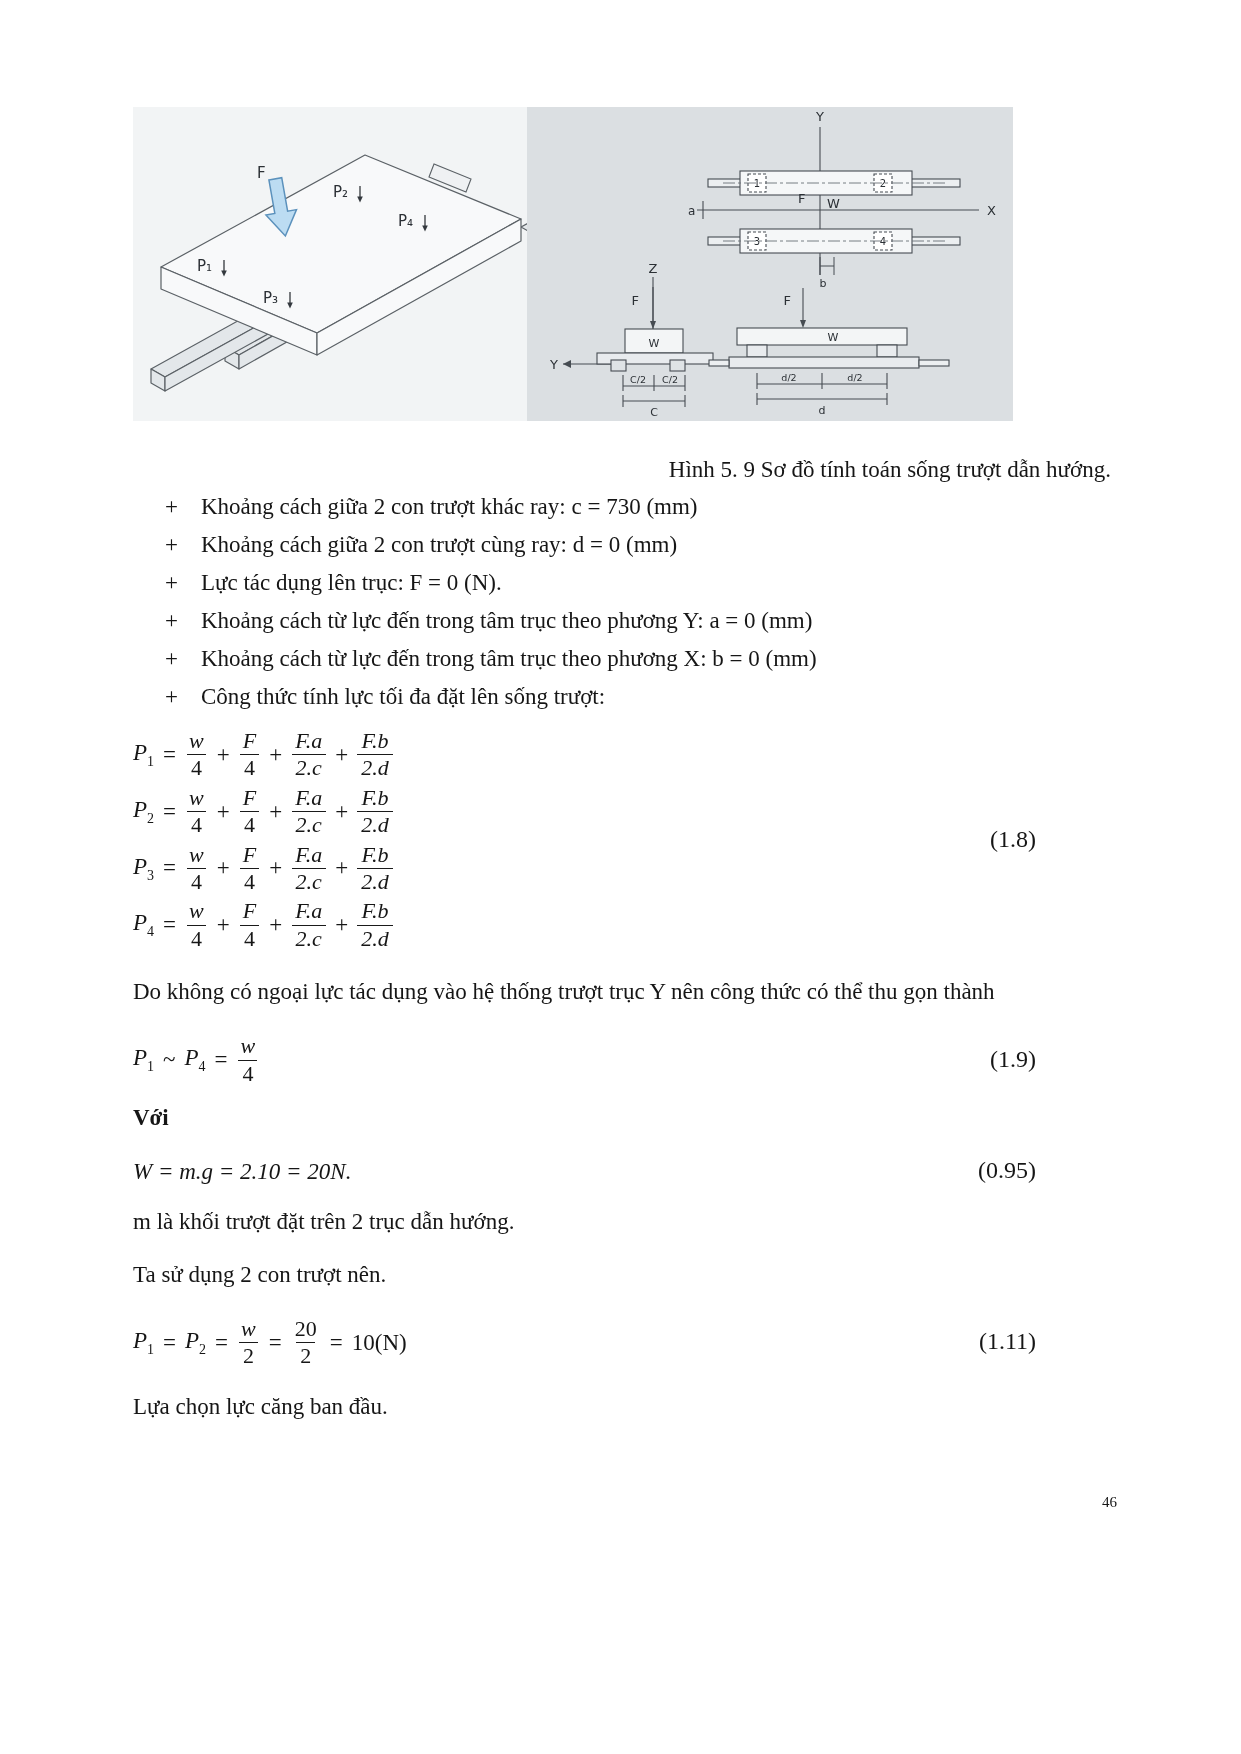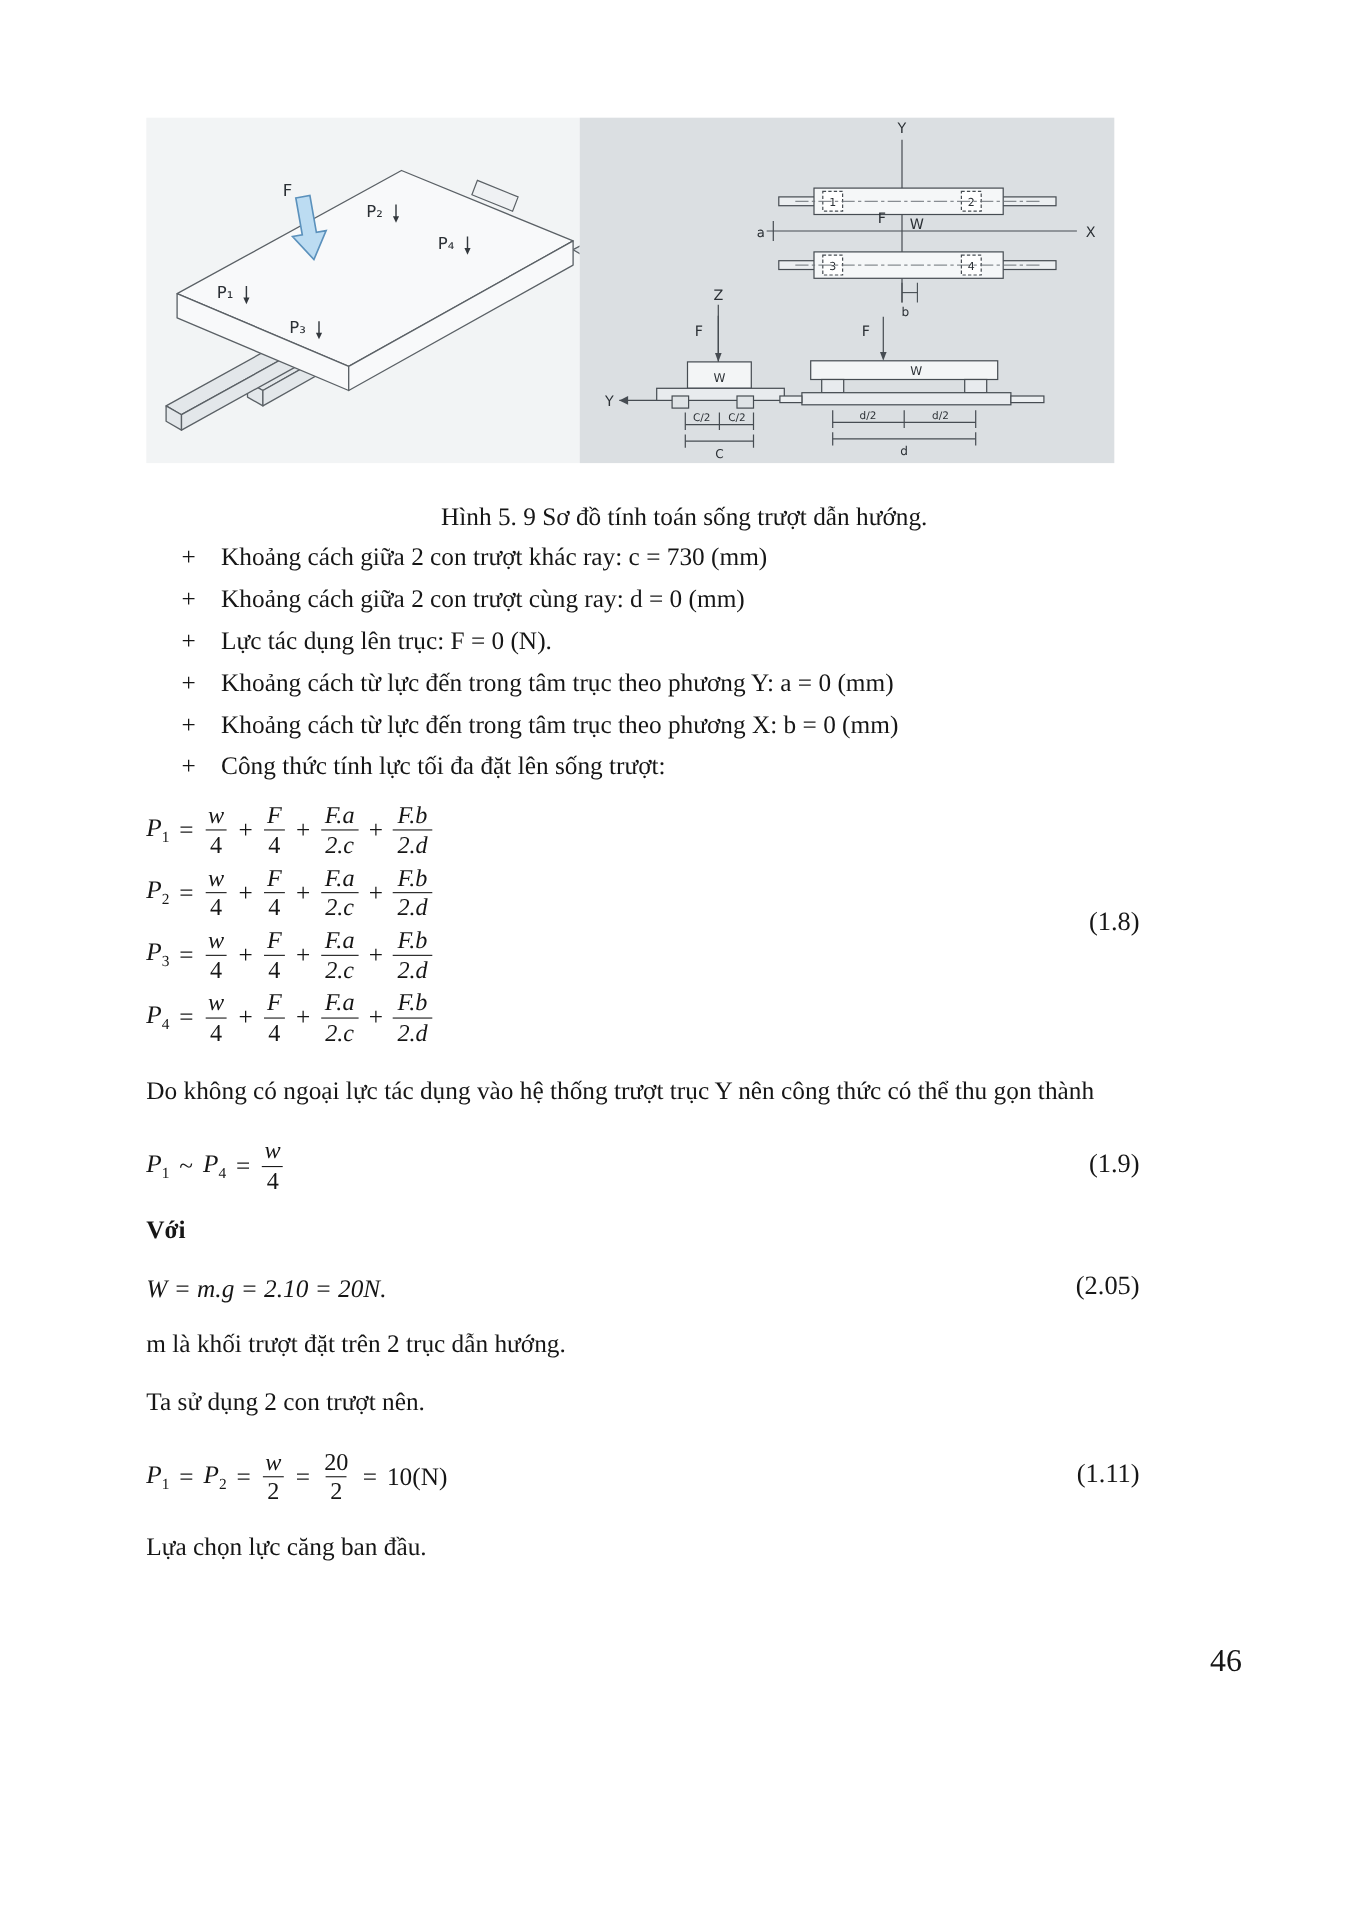--- a/index.html
+++ b/index.html
@@ -8,21 +8,21 @@
     font-family:"Liberation Serif","DejaVu Serif",serif;
     position:relative;overflow:hidden;
   }
   .content{position:absolute;left:133px;top:107px;width:978px;}
   .figure-row{display:flex;width:880px;height:314px;}
   .fig-left{width:394px;height:314px;background:#f2f4f5;}
   .fig-right{width:486px;height:314px;background:#dbdfe2;}
   svg text{font-family:"DejaVu Sans","Liberation Sans",sans-serif;fill:#2b3035;}
   .s15{font-size:15px;} .s13{font-size:13px;} .s12{font-size:12px;}
   .s11{font-size:11px;} .s10{font-size:10px;} .s9{font-size:9.5px;}
-  .caption{margin-top:36px;text-align:center;font-size:23px;}
+  .caption{margin-top:36px;text-align:right;font-size:23px;}
   .para{font-size:23px;line-height:30px;}
   .intro{margin-top:28px;}
   .bullets{margin-top:6px;}
   .bullet{display:flex;margin:10px 0 0 32px;font-size:23px;line-height:28px;}
   .bullet .marker{width:36px;flex:0 0 36px;}
   .eq{position:relative;width:100%;}
   .eq-inner{display:flex;flex-direction:column;padding-right:70px;}
   .eq-row{display:flex;align-items:center;gap:7px;font-size:23px;margin-top:3px;}
   .mvar{font-style:italic;}
   .msub{font-size:14px;}
@@ -35,21 +35,21 @@
   .eq-label{position:absolute;right:75px;top:50%;transform:translateY(-50%);font-size:24px;}
   .eq18{margin-top:14px;}
   .para-reduce{margin-top:25px;}
   .eq19{margin-top:16px;}
   .voi{margin-top:16px;font-weight:bold;}
   .eq110{margin-top:0;}
   .para-m{margin-top:22px;}
   .para-ta{margin-top:6px;}
   .eq111{margin-top:14px;}
   .para-lua{margin-top:22px;}
-  .page-number{position:absolute;right:112px;top:1494px;font-size:29px;}
+  .page-number{position:absolute;right:124px;top:1494px;font-size:15px;}
 </style>
 </head>
 <body>
 
 <div class="content">
 
   <div class="figure-row">
     <div class="fig-left">
       <svg width="394" height="314" viewBox="0 0 394 314">
 
@@ -348,21 +348,21 @@
   </div>
 
   <p class="para voi">Với</p>
 
   <div class="eq eq110">
     <div class="eq-inner">
       <div class="eq-row">
         <span class="mexpr">W = m.g = 2.10 = 20N.</span>
       </div>
     </div>
-    <span class="eq-label">(2.05)</span>
+    <span class="eq-label">(0.95)</span>
   </div>
 
   <p class="para para-m">m là khối trượt đặt trên 2 trục dẫn hướng.</p>
   <p class="para para-ta">Ta sử dụng 2 con trượt nên.</p>
 
   <div class="eq eq111">
     <div class="eq-inner">
       <div class="eq-row">
         <span class="lhs"><span class="mvar">P</span><sub class="msub">1</sub></span>
         <span class="mop">=</span>

